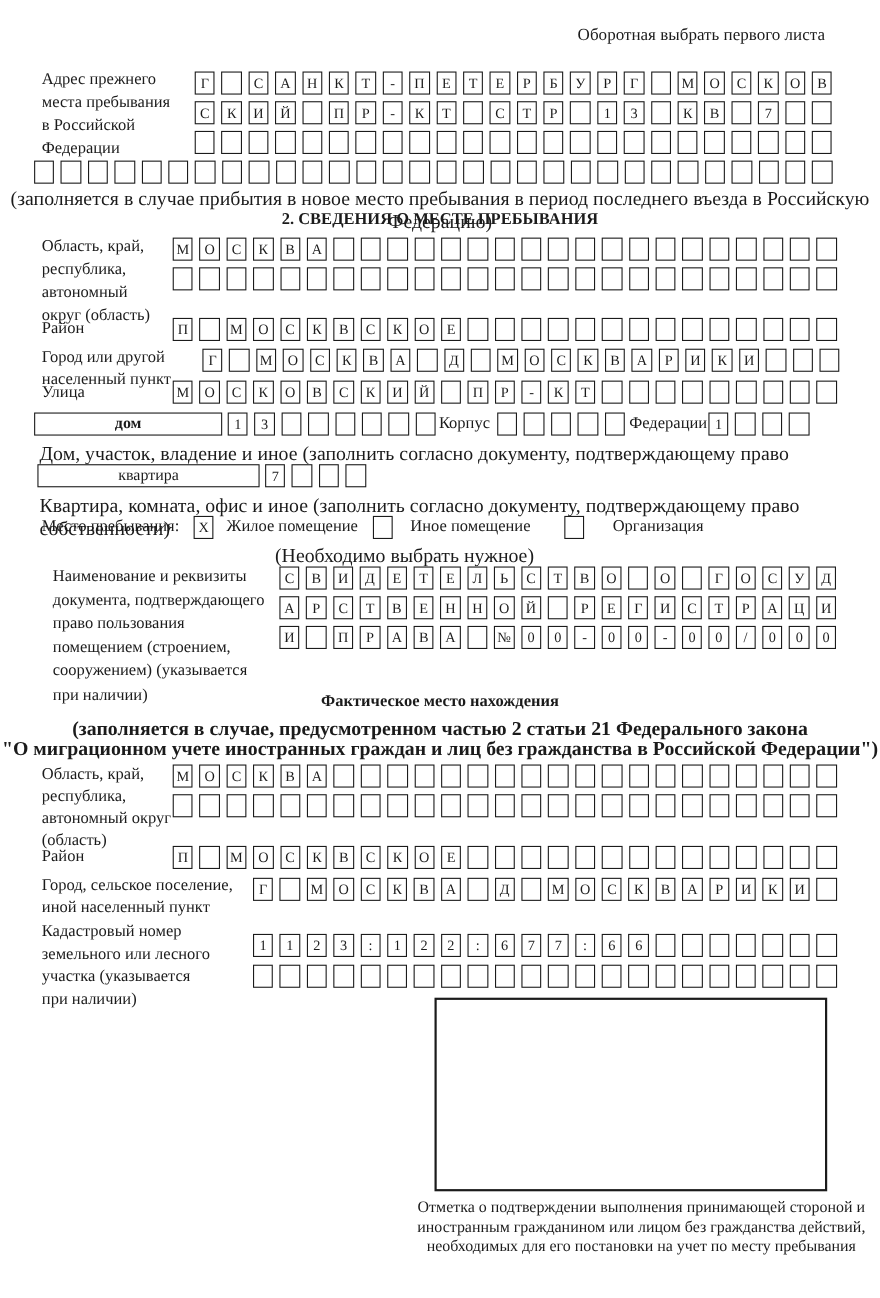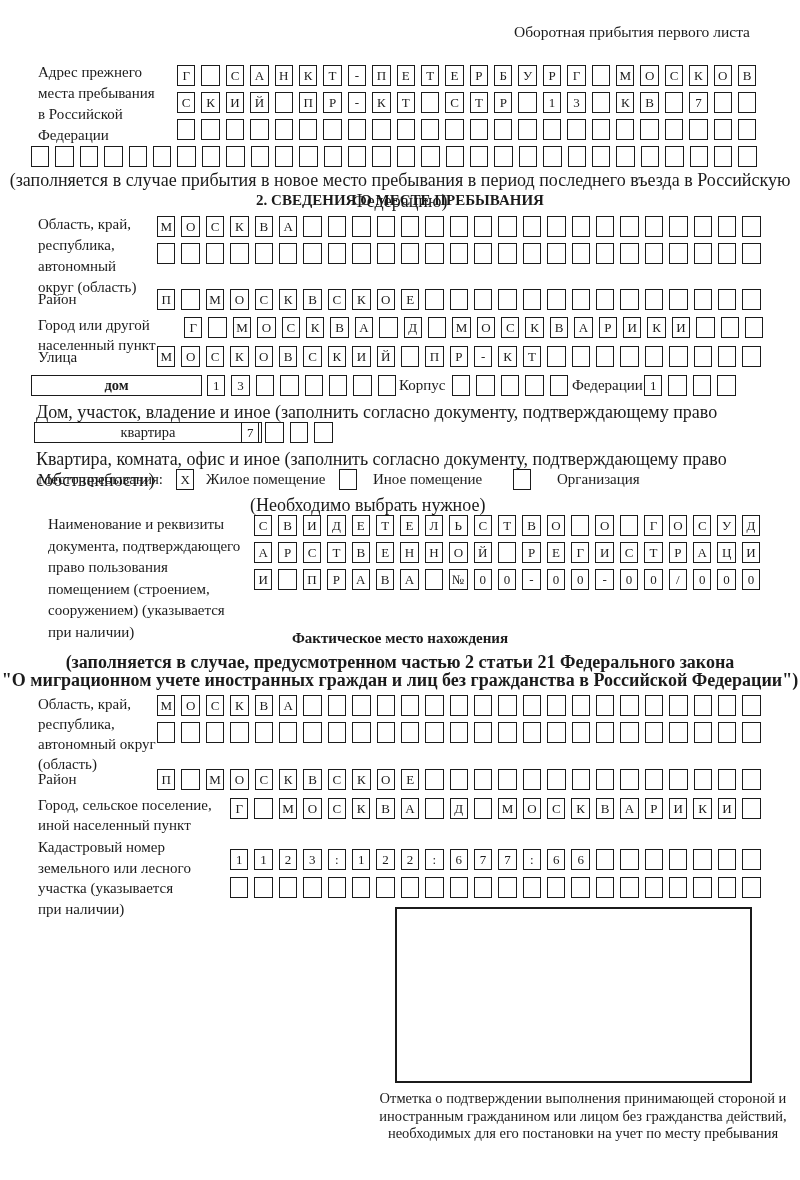--- a/index.html
+++ b/index.html
@@ -28,21 +28,21 @@
     display:flex;align-items:center;justify-content:center;font-size:14.5px;
   }
   .stamp{position:absolute;box-sizing:border-box;border:2px solid #1b1b1b;background:#fff;}
   .tight{line-height:20px;}
 </style>
 </head>
 <body>
 
 <div class="page">
 
-  <div class="inl" style="top:23px;right:50px;font-size:15.5px;">Оборотная прибытия первого листа</div>
+  <div class="inl" style="top:23px;right:50px;font-size:15.5px;">Оборотная выбрать первого листа</div>
 
   <div class="lbl" style="left:38px;top:62px;">Адрес прежнего
 места пребывания
 в Российской
 Федерации</div>
   <div class="row" style="left:177px;top:65px;">
       <span class="cell">Г</span>
       <span class="cell"></span>
       <span class="cell">С</span>
       <span class="cell">А</span>
@@ -322,21 +322,21 @@
     </div>
   <div class="inl" style="left:572px;top:377px;">Федерации</div>
   <div class="row" style="left:644px;top:375px;">
       <span class="cell">1</span>
       <span class="cell"></span>
       <span class="cell"></span>
       <span class="cell"></span>
     </div>
   <div class="cap" style="left:36px;top:402px;">Дом, участок, владение и иное (заполнить согласно документу, подтверждающему право собственности)</div>
 
-  <div class="wbox" style="left:34px;top:422px;width:228px;">квартира</div>
+  <div class="wbox" style="left:34px;top:422px;width:202px;">квартира</div>
   <div class="row" style="left:241px;top:422px;">
       <span class="cell">7</span>
       <span class="cell"></span>
       <span class="cell"></span>
       <span class="cell"></span>
     </div>
   <div class="cap" style="left:36px;top:449px;">Квартира, комната, офис и иное (заполнить согласно документу, подтверждающему право собственности)</div>
 
   <div class="inl" style="left:38px;top:471px;">Место пребывания:</div>
   <span class="cell cellabs" style="left:176px;top:469px;">X</span>

